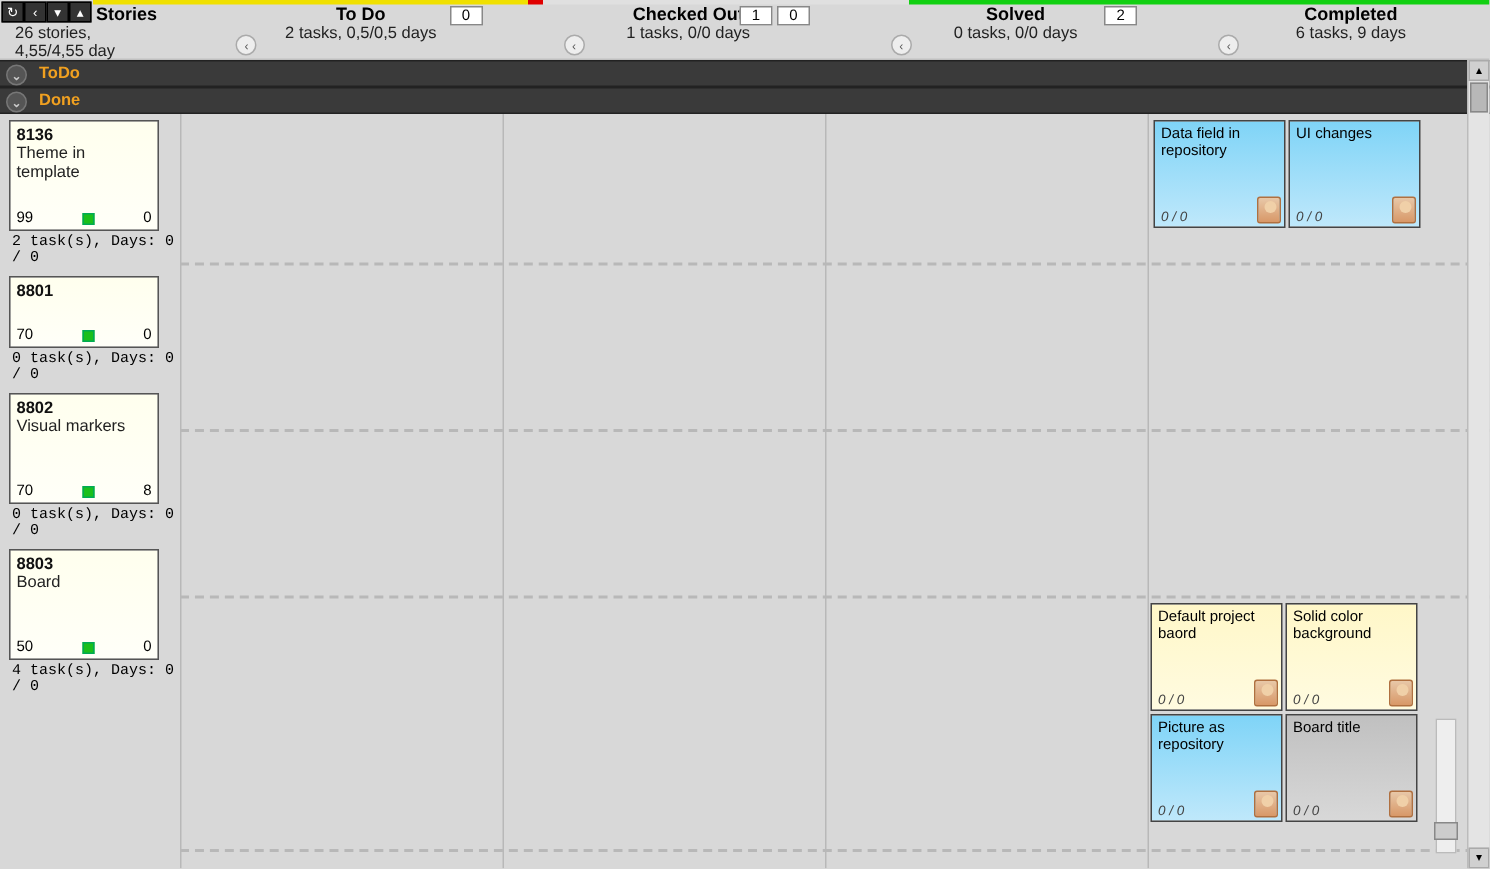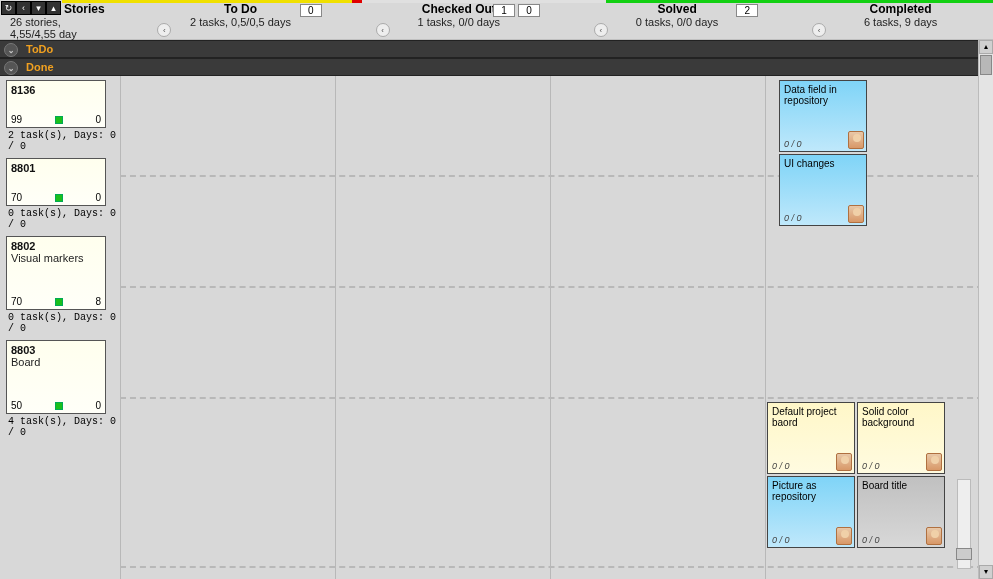--- a/index.html
+++ b/index.html
@@ -144,20 +144,21 @@
 
   <div class="rowline" style="top:99px"></div>
   <div class="rowline" style="top:210px"></div>
   <div class="rowline" style="top:321px"></div>
   <div class="rowline" style="top:490px"></div>
 
   <div class="lane c0">
 
     <div class="story">
       <div class="sid">8136</div>
+      <div class="stitle">Theme in template</div>
       <div class="sfoot">
           <span>99</span>
           <span class="dot"></span>
           <span>0</span>
         </div>
     </div>
     <div class="story-meta">2 task(s), Days:  0 / 0</div>
 
     <div class="story">
       <div class="sid">8801</div>
@@ -190,21 +191,21 @@
         </div>
     </div>
     <div class="story-meta">4 task(s), Days:  0 / 0</div>
   </div>
 
   <div class="lane c1"></div>
   <div class="lane c2"></div>
   <div class="lane c3"></div>
   <div class="lane c4">
 
-    <div class="tasks-wrap" style="top:4px;left:14px;flex-direction:column;">
+    <div class="tasks-wrap" style="top:4px;left:4px;">
       <div class="task blue">
         <div class="ttitle">Data field in repository</div>
         <div class="tfoot">0 / 0</div>
         <div class="avatar"></div>
       </div>
       <div class="task blue">
         <div class="ttitle">UI changes</div>
         <div class="tfoot">0 / 0</div>
         <div class="avatar"></div>
       </div>

